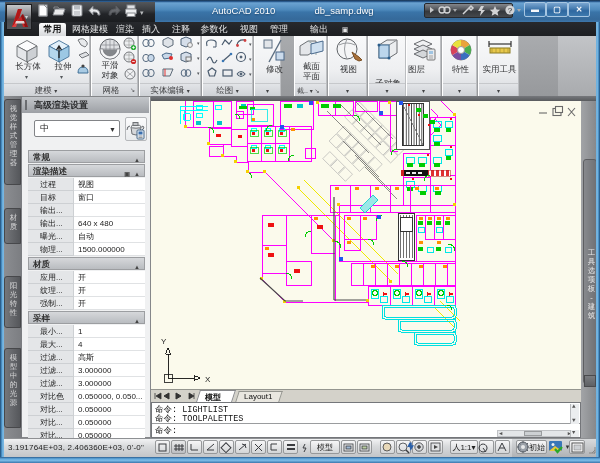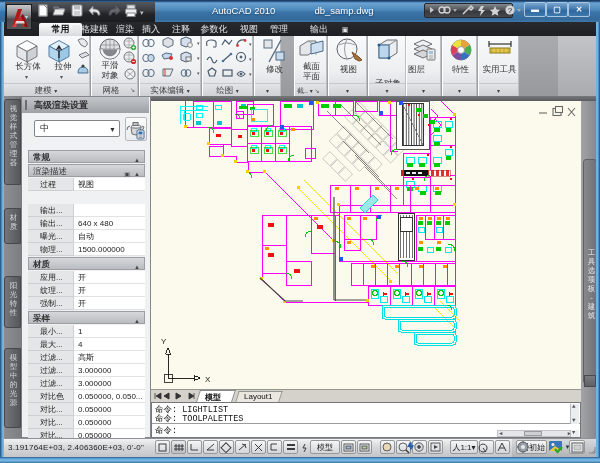--- a/index.html
+++ b/index.html
@@ -111,21 +111,21 @@
         <text x="85" y="9" font-size="8" text-anchor="middle" fill="#2a2c30" font-family="Liberation Sans">?</text>
    <path d="M92 5 l4 0 l-2 3 z" fill="#aaabad"></path>
   </svg>
  </div>
  <div class="wbtn" style="left:524px">▬</div>
  <div class="wbtn" style="left:546px">▢</div>
  <div class="wbtn" style="left:568px">✕</div>
 </div>
 
 <div id="tabrow">
- <div class="rtab act" style="left:37px;width:43px">常用</div>
+ <div class="rtab act" style="left:37px;width:27px">常用</div>
  <div class="rtab" style="left:66px;width:44px">网格建模</div>
  <div class="rtab" style="left:110px;width:26px">渲染</div>
  <div class="rtab" style="left:136px;width:26px">插入</div>
  <div class="rtab" style="left:166px;width:26px">注释</div>
  <div class="rtab" style="left:196px;width:32px">参数化</div>
  <div class="rtab" style="left:234px;width:26px">视图</div>
  <div class="rtab" style="left:264px;width:26px">管理</div>
  <div class="rtab" style="left:304px;width:26px">输出</div>
  <div class="rtab" style="left:336px;width:14px;font-size:7px">▣</div>
 </div>
@@ -354,24 +354,28 @@
  <div id="teapot"><svg width="20" height="22" viewBox="0 0 20 22">
         <path d="M4 8 q-3 0 -3 4 M5 9 q5 -3 10 0 l-1 7 q-4 2 -8 0 z" fill="#d6d8db" stroke="#6e7175"></path>
         <path d="M14 10 l3 -2 l1 2 l-3 3 z" fill="#d6d8db" stroke="#6e7175"></path>
         <ellipse cx="10" cy="8.6" rx="5" ry="1.6" fill="#eceef0" stroke="#6e7175"></ellipse>
         <rect x="7" y="4.5" width="5" height="3" fill="#c2c4c7" stroke="#6e7175"></rect>
         <rect x="11" y="12" width="7" height="9" rx="1" fill="#e8f0f8" stroke="#4a6a8a"></rect>
         <rect x="12.5" y="13.5" width="4" height="3" fill="#3a6fae"></rect>
         <path d="M12.5 18 h4 M12.5 19.5 h4" stroke="#777" stroke-width="0.7"></path>
       </svg></div>
  <div class="phead" style="top:53px">常规<span class="arr">▲</span></div>
- <div class="phead" style="top:67px;font-weight:normal">渲染描述<span class="arr" style="right:14px">▣</span><span class="arr">▲</span></div>
+ <div class="phead" style="top:67px;font-weight:bold">渲染描述<span class="arr" style="right:14px">▣</span><span class="arr">▲</span></div>
  <div class="prow" style="top:81px">
       <span class="lab">过程</span>
       <span class="val">视图</span>
+    </div>
+ <div class="prow" style="top:94px">
+      <span class="lab">目标</span>
+      <span class="val">窗口</span>
     </div>
  <div class="prow" style="top:107px">
       <span class="lab">输出...</span>
       <span class="val"></span>
     </div>
  <div class="prow" style="top:120px">
       <span class="lab">输出...</span>
       <span class="val">640 x 480</span>
     </div>
  <div class="prow" style="top:133px">

